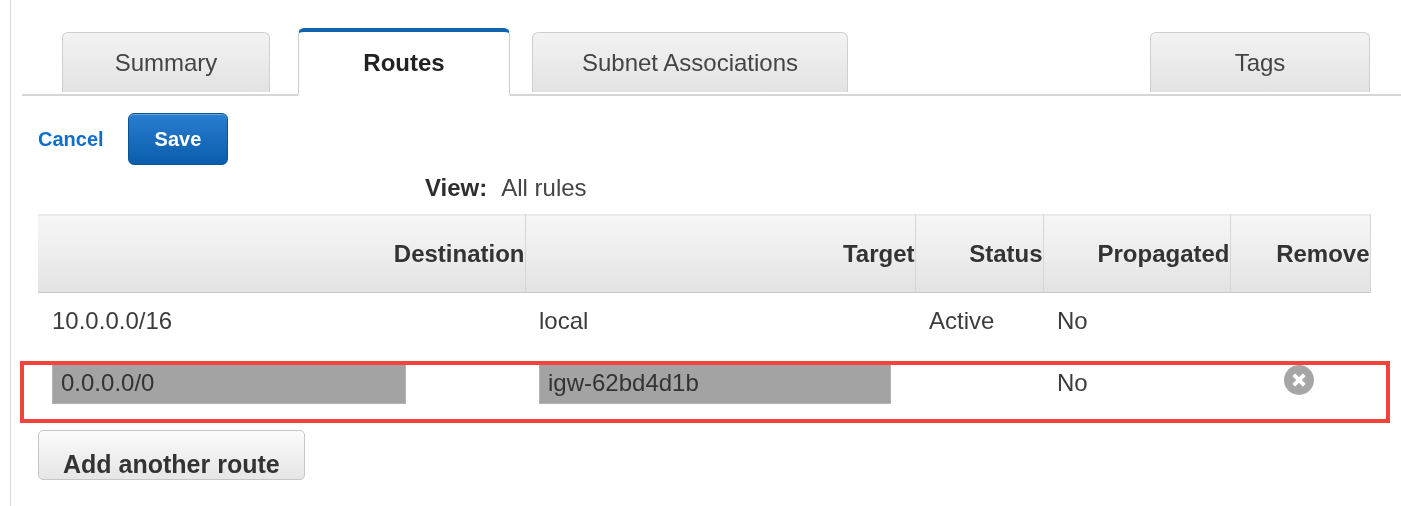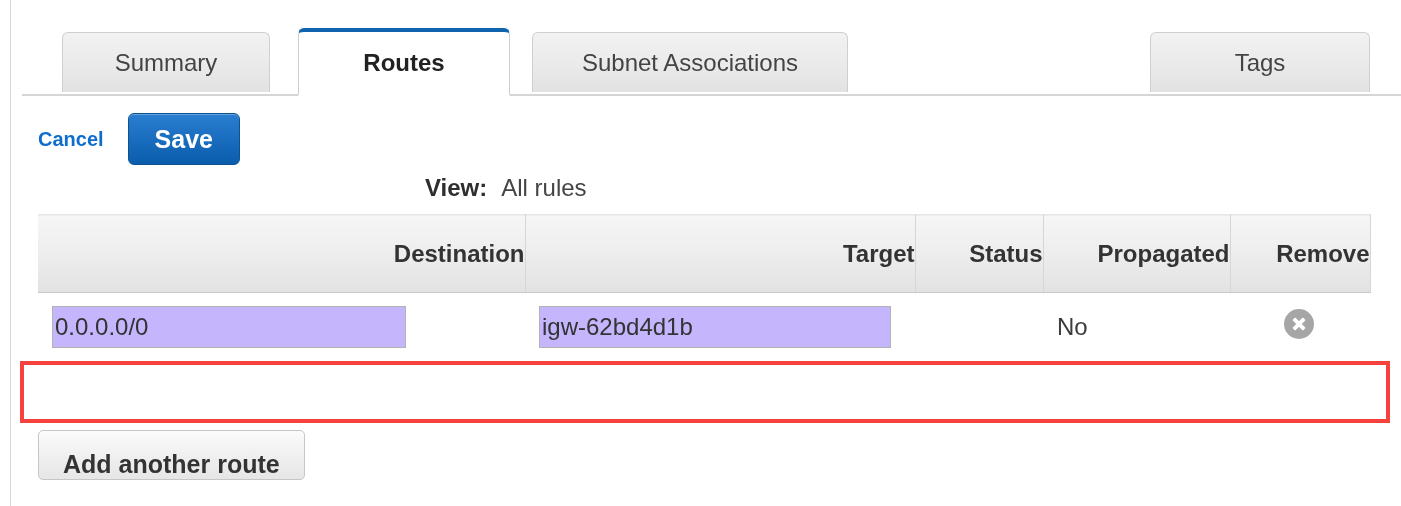--- a/index.html
+++ b/index.html
@@ -88,21 +88,21 @@
     font-weight: bold;
     cursor: pointer;
     margin-right: 24px;
     background: none;
     border: none;
     padding: 0;
     font-family: inherit;
   }
   .save-btn {
     font-family: inherit;
-    font-size: 25px;
+    font-size: 20px;
     font-weight: bold;
     color: #ffffff;
     border: 1px solid #0d5391;
     border-radius: 6px;
     padding: 0 26px;
     height: 52px;
     line-height: 50px;
     background: linear-gradient(to bottom, #2a7fd0 0%, #1c6ec0 45%, #0a5dac 100%);
     cursor: pointer;
     box-shadow: inset 0 1px 0 rgba(255,255,255,0.28);
@@ -154,24 +154,24 @@
   }
   .status-active { color: #15922e; }
 
   tr.edit-row td { height: 68px; }
 
   .cell-input {
     font-family: inherit;
     font-size: 24px;
     color: #333333;
     border: 1px solid #b3b3b3;
-    background: #c4b5fd;
+    background: #a3a3a3;
     height: 42px;
     line-height: 42px;
-    padding: 0 2px;
+    padding: 0 8px;
     box-sizing: border-box;
     outline: none;
     border-radius: 0;
   }
   .cell-input.dest { width: 354px; }
   .cell-input.target { width: 352px; }
 
   
   .highlight-box {
     position: absolute;
@@ -275,20 +275,27 @@
     <thead>
       <tr>
         <th>Destination</th>
         <th>Target</th>
         <th>Status</th>
         <th>Propagated</th>
         <th>Remove</th>
       </tr>
     </thead>
     <tbody>
+      <tr>
+        <td>10.0.0.0/16</td>
+        <td>local</td>
+        <td class="status-active">Active</td>
+        <td>No</td>
+        <td></td>
+      </tr>
       <tr class="edit-row">
         <td>
           <input class="cell-input dest" type="text" value="0.0.0.0/0" style="">
         </td>
         <td>
           <input class="cell-input target" type="text" value="igw-62bd4d1b" style="">
         </td>
         <td></td>
         <td>No</td>
         <td>

